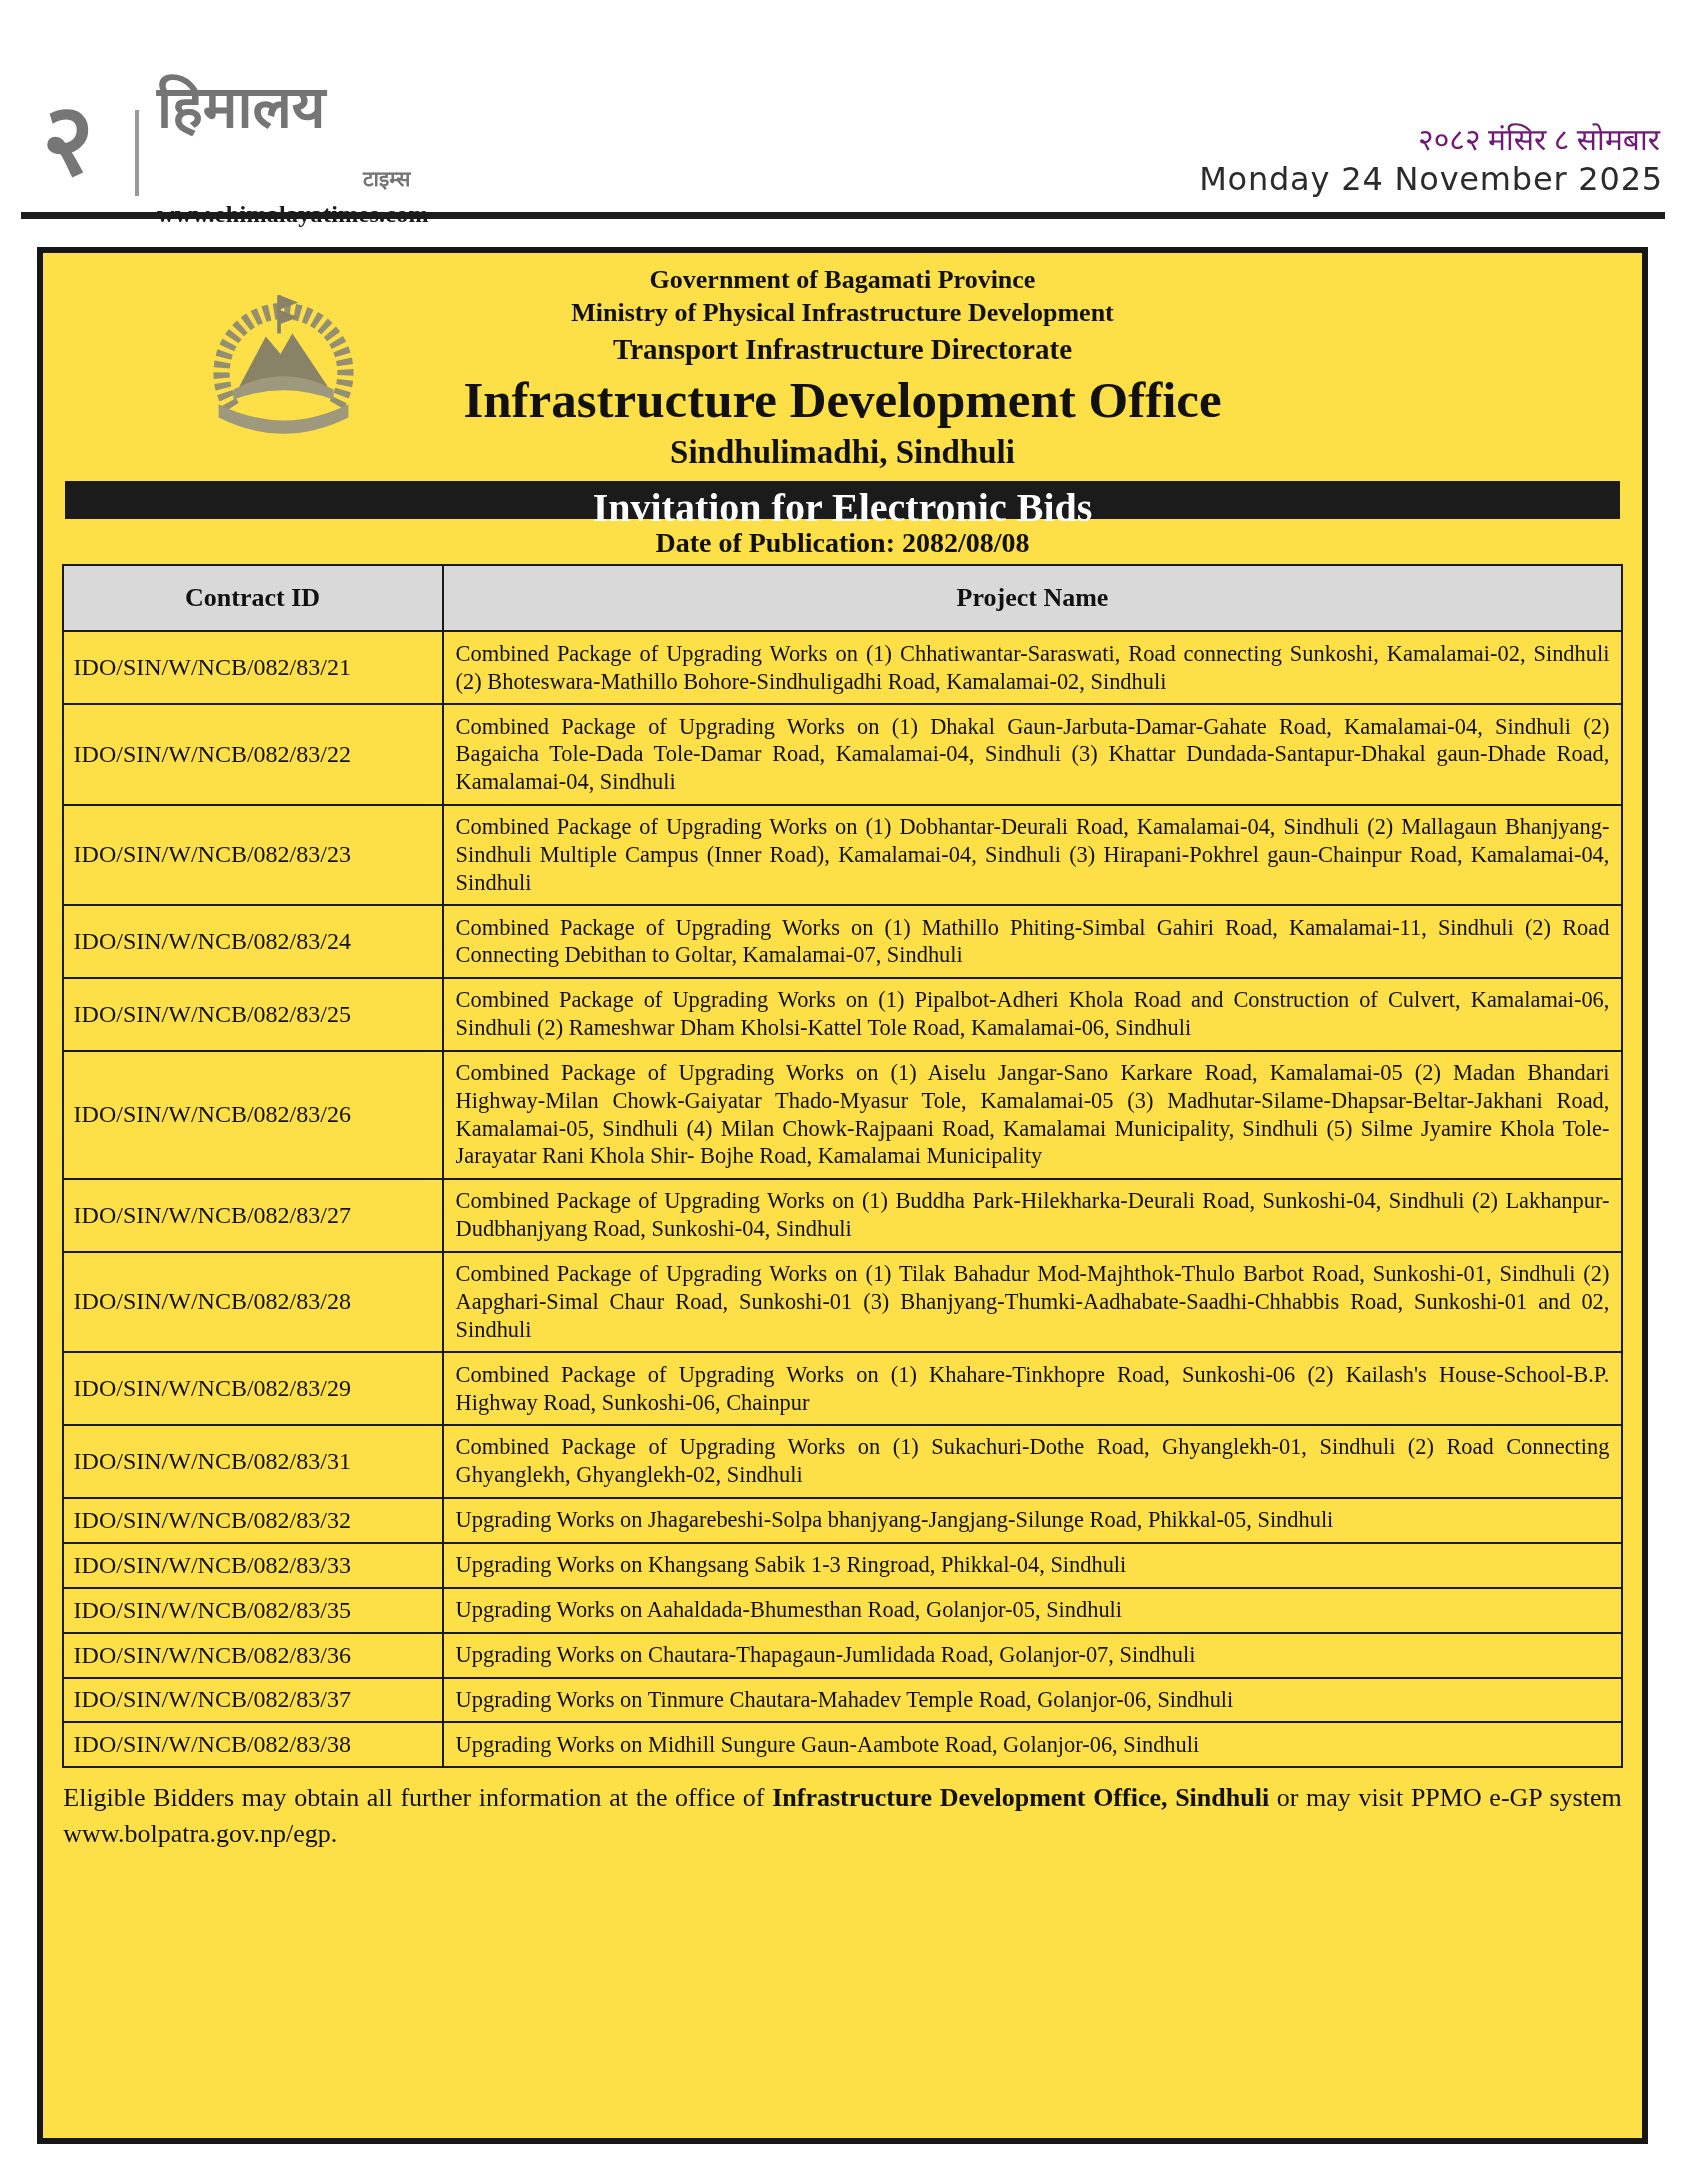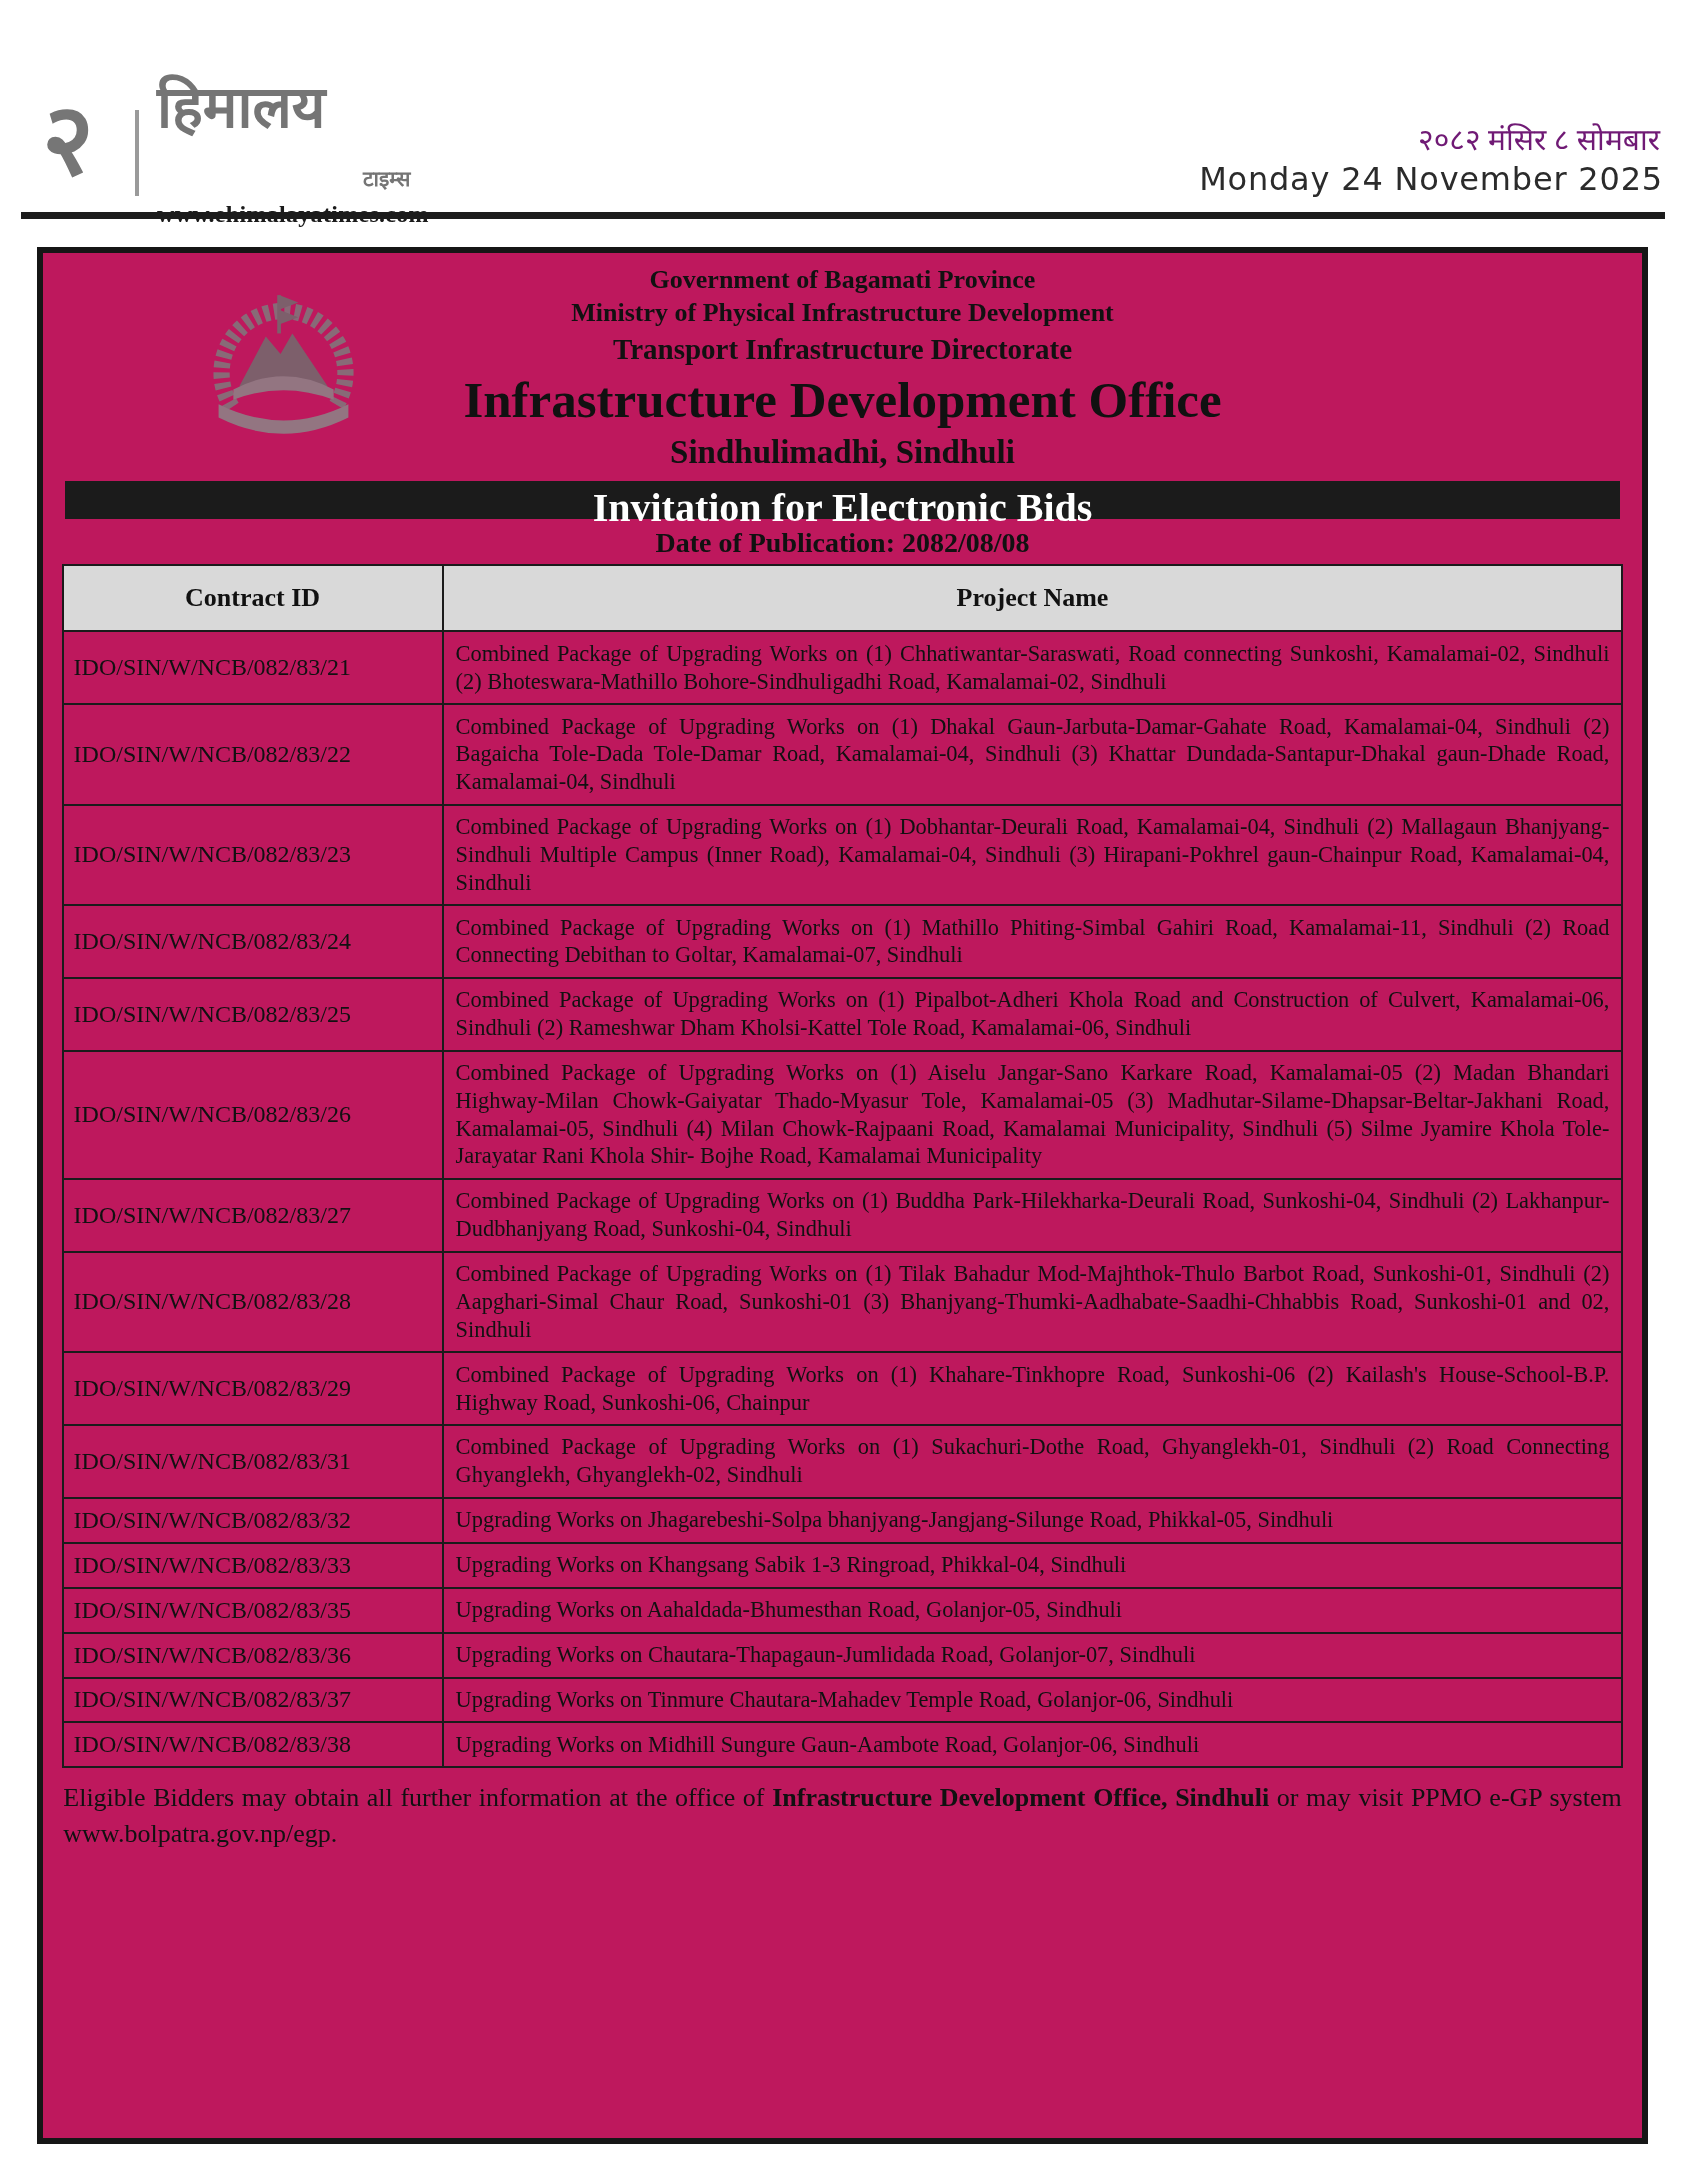--- a/index.html
+++ b/index.html
@@ -48,21 +48,21 @@
   }
 
   
   .notice-box{
     position:absolute; left:37px; top:247px;
     width:1611px; height:1897px;
     border:6.8px solid #161616;
     box-sizing:border-box;
     padding:10px 18.6px 0;
     overflow:hidden;
-    background:#be185d;
+    background:#fde047;
   }
 
   .gov-header{ text-align:center; position:relative; }
   .emblem{ position:absolute; left:133px; top:5px; opacity:.82; }
   .h-gov { font-size:26px; font-weight:bold; line-height:1.28; }
   .h-min { font-size:26px; font-weight:bold; line-height:1.28; }
   .h-dir { font-size:29px; font-weight:bold; line-height:1.28; margin-top:1.7px; }
   .h-office { font-size:51px; font-weight:bold; line-height:1.12; margin-top:3.4px; }
   .h-loc { font-size:33px; font-weight:bold; margin:5px 0 10px; }
 

